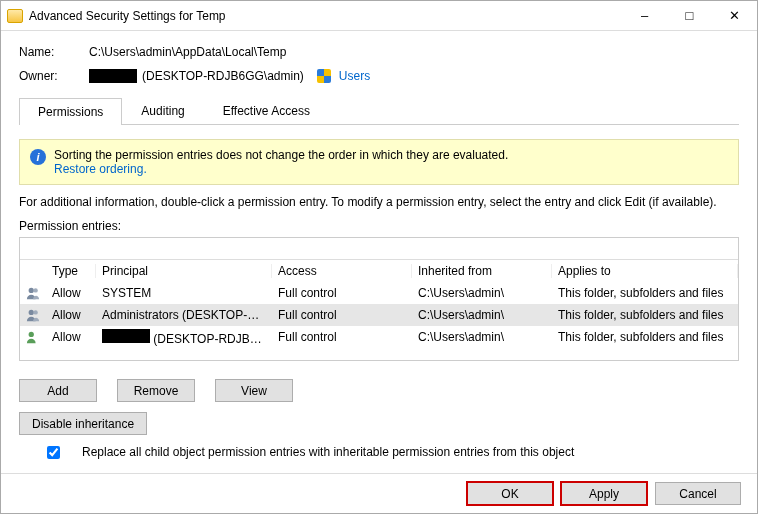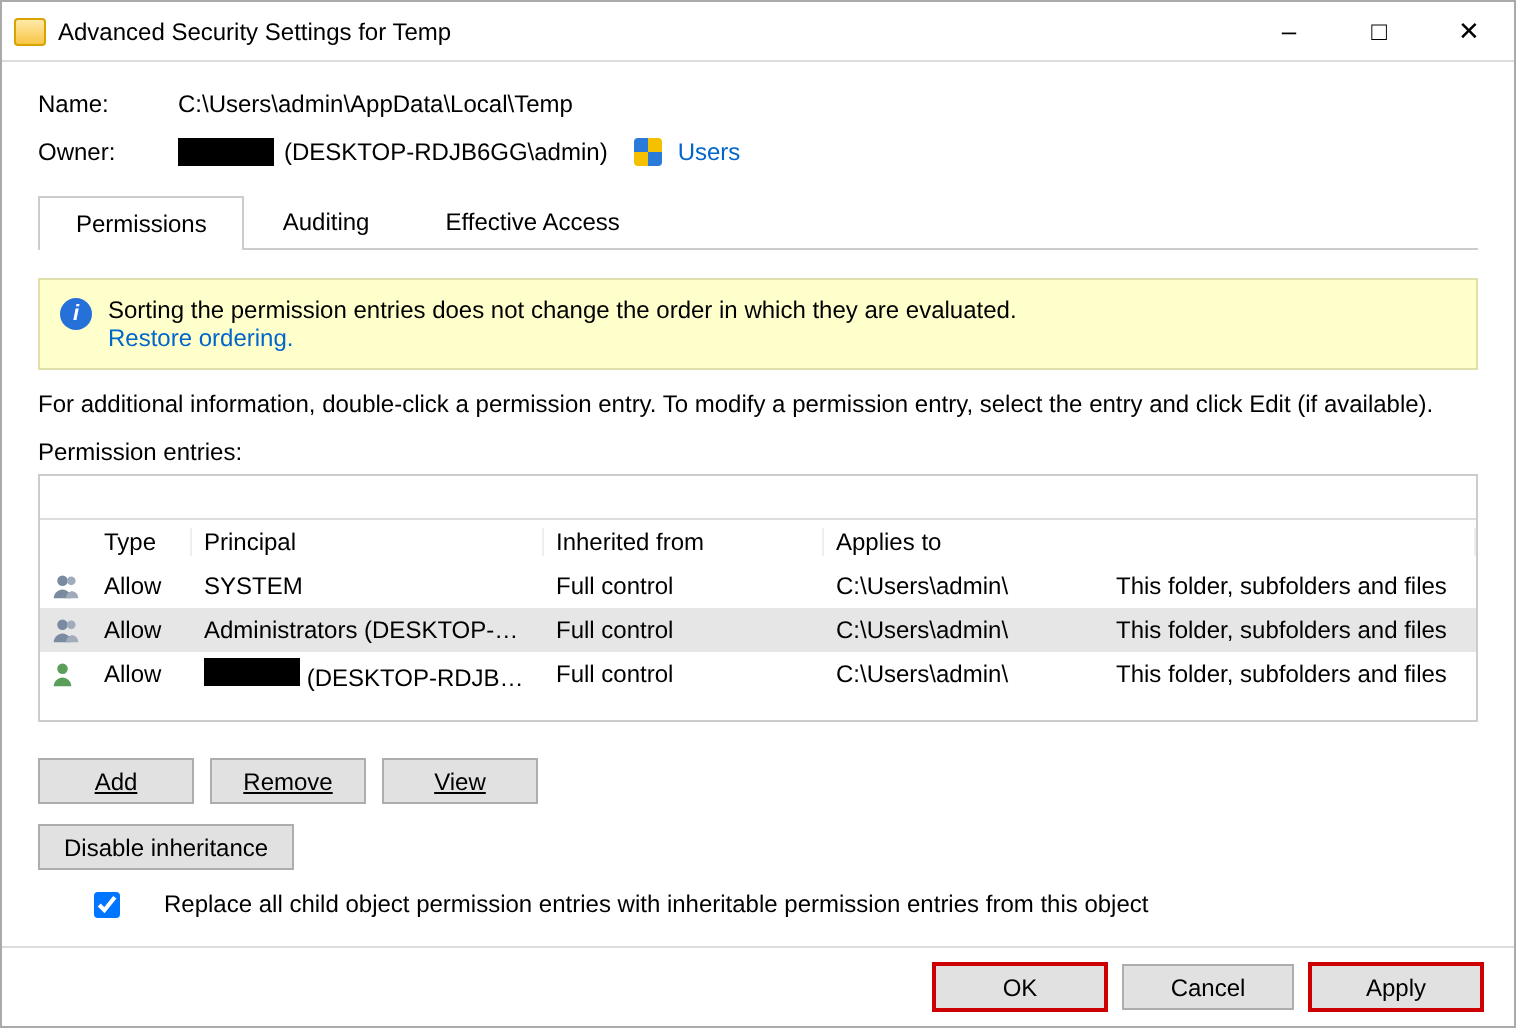--- a/index.html
+++ b/index.html
@@ -32,21 +32,21 @@
   .c-icon { width: 26px; flex-shrink:0; display:flex; justify-content:center; }
   .c-type { width: 50px; flex-shrink:0; }
   .c-principal { width: 176px; flex-shrink:0; }
   .c-access { width: 140px; flex-shrink:0; }
   .c-inherited { width: 140px; flex-shrink:0; }
   .c-applies { flex: 1; }
   .grid-body { height: 100px; overflow: hidden; }
   .grid-row.sel { background: #e6e6e6; }
   .user-icon { width: 14px; height: 14px; display:inline-block; }
   .user-icon svg { width:14px; height:14px; }
-  .button-row { display: flex; gap: 8px; margin-top: 18px; text-decoration: underline; }
+  .button-row { display: flex; gap: 20px; margin-top: 18px; }
   .btn { min-width: 78px; height: 23px; border: 1px solid #adadad; background: #e1e1e1; font-size: 12px; cursor: pointer; padding: 0 12px; }
   .disable-btn { margin-top: 10px; }
   .checkbox-row { display: flex; align-items: flex-end; gap: 22px; margin-top: 10px; margin-left: 28px; }
   .footer { height: 40px; border-top: 1px solid #ddd; display: flex; justify-content: flex-end; align-items: center; gap: 8px; padding-right: 16px; }
   .footer .btn { min-width: 86px; }
   .hl { outline: 2px solid #c00; outline-offset: -1px; }
 </style>
 </head>
 <body>
 
@@ -91,20 +91,21 @@
     </div>
 
     <div class="help-text">For additional information, double-click a permission entry. To modify a permission entry, select the entry and click Edit (if available).</div>
     <div class="entries-label">Permission entries:</div>
 
     <div class="grid">
       <div class="grid-header">
         <div class="col c-icon"></div>
         <div class="col c-type">Type</div>
         <div class="col c-principal">Principal</div>
+        <div class="col c-access">Access</div>
         <div class="col c-inherited">Inherited from</div>
         <div class="col c-applies">Applies to</div>
       </div>
       <div class="grid-body" id="grid-body">
           <div class="grid-row">
             <div class="col c-icon">
               <span class="user-icon"><svg viewBox="0 0 16 16">
                   <circle cx="6" cy="5" r="3" fill="#7a8aa0"></circle>
                   <path d="M1 15c0-3 2.5-5 5-5s5 2 5 5" fill="#7a8aa0"></path>
                   <circle cx="11" cy="5" r="2.5" fill="#a0acbc"></circle>
@@ -157,16 +158,16 @@
       <button class="btn">Disable inheritance</button>
     </div>
     <div class="checkbox-row">
       <input type="checkbox" checked="" style="">
       <label>Replace all child object permission entries with inheritable permission entries from this object</label>
     </div>
   </div>
 
   <div class="footer">
     <button class="btn hl">OK</button>
+    <button class="btn hl">Apply</button>
     <button class="btn">Cancel</button>
-    <button class="btn hl">Apply</button>
   </div>
 </div>
 
 </body></html>

